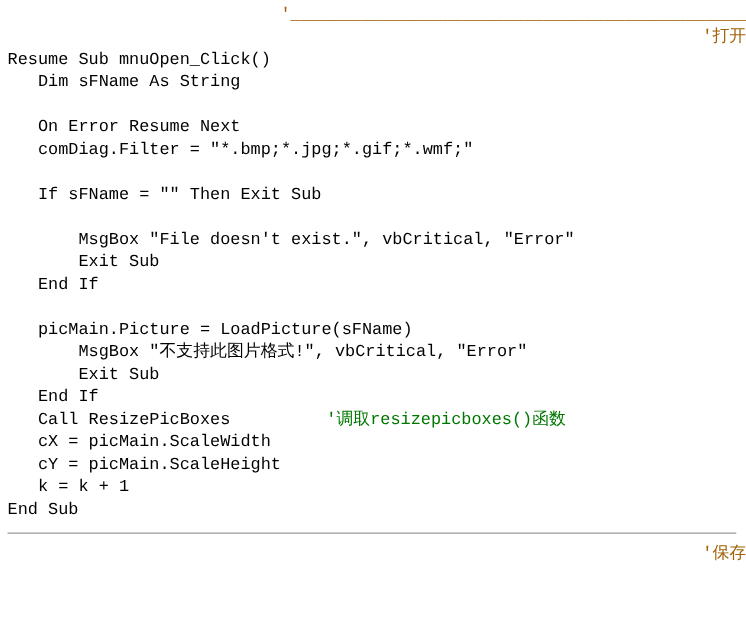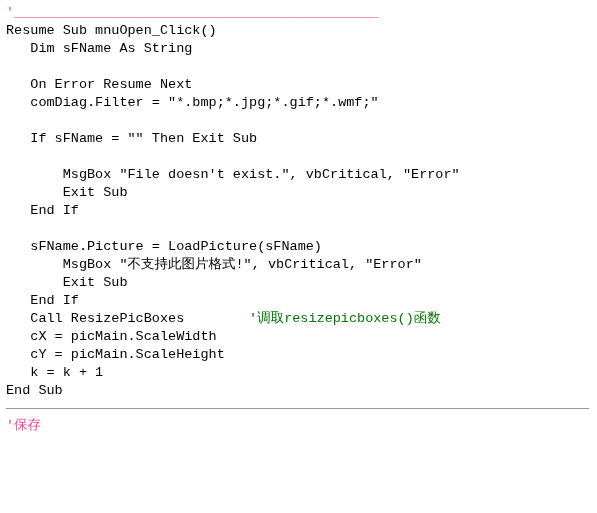--- a/index.html
+++ b/index.html
@@ -23,57 +23,60 @@
   }
   .line {
     white-space: pre;
     font-family: "Liberation Mono", "DejaVu Sans Mono", monospace;
     font-size: 13.5px;
     line-height: 18px;
     height: 18px;
     color: #000000;
   }
   .cmt {
-    color: #ec4899;
+    color: #a16207;
+    text-align: right;
   }
   .blank {
     height: 18px;
   }
   .sep {
     height: 0;
     border-top: 1px solid #999999;
     margin: 8px 0 8px 0;
     width: 583px;
   }
   .inline-cmt {
     color: #007700;
+    margin-left: 12px;
   }
   .seg {
     white-space: pre;
   }
 </style>
 </head>
 <body>
 
 <div id="code">
   <div id="block1">
       <div class="line cmt">'_____________________________________________</div>
+      <div class="line cmt">'打开</div>
       <div class="line">Resume Sub mnuOpen_Click()</div>
       <div class="line">   Dim sFName As String</div>
       <div class="line blank"> </div>
       <div class="line">   On Error Resume Next</div>
       <div class="line">   comDiag.Filter = "*.bmp;*.jpg;*.gif;*.wmf;"</div>
       <div class="line blank"> </div>
       <div class="line">   If sFName = "" Then Exit Sub</div>
       <div class="line blank"> </div>
       <div class="line">       MsgBox "File doesn't exist.", vbCritical, "Error"</div>
       <div class="line">       Exit Sub</div>
       <div class="line">   End If</div>
       <div class="line blank"> </div>
-      <div class="line">   sFName.Picture = LoadPicture(sFName)</div>
+      <div class="line">   picMain.Picture = LoadPicture(sFName)</div>
       <div class="line">       MsgBox "不支持此图片格式!", vbCritical, "Error"</div>
       <div class="line">       Exit Sub</div>
       <div class="line">   End If</div>
       <div class="line"><span class="seg">   Call ResizePicBoxes        </span><span class="seg inline-cmt">'调取resizepicboxes()函数</span></div>
       <div class="line">   cX = picMain.ScaleWidth</div>
       <div class="line">   cY = picMain.ScaleHeight</div>
       <div class="line">   k = k + 1</div>
       <div class="line">End Sub</div>
     </div>
   <div class="sep"></div>

